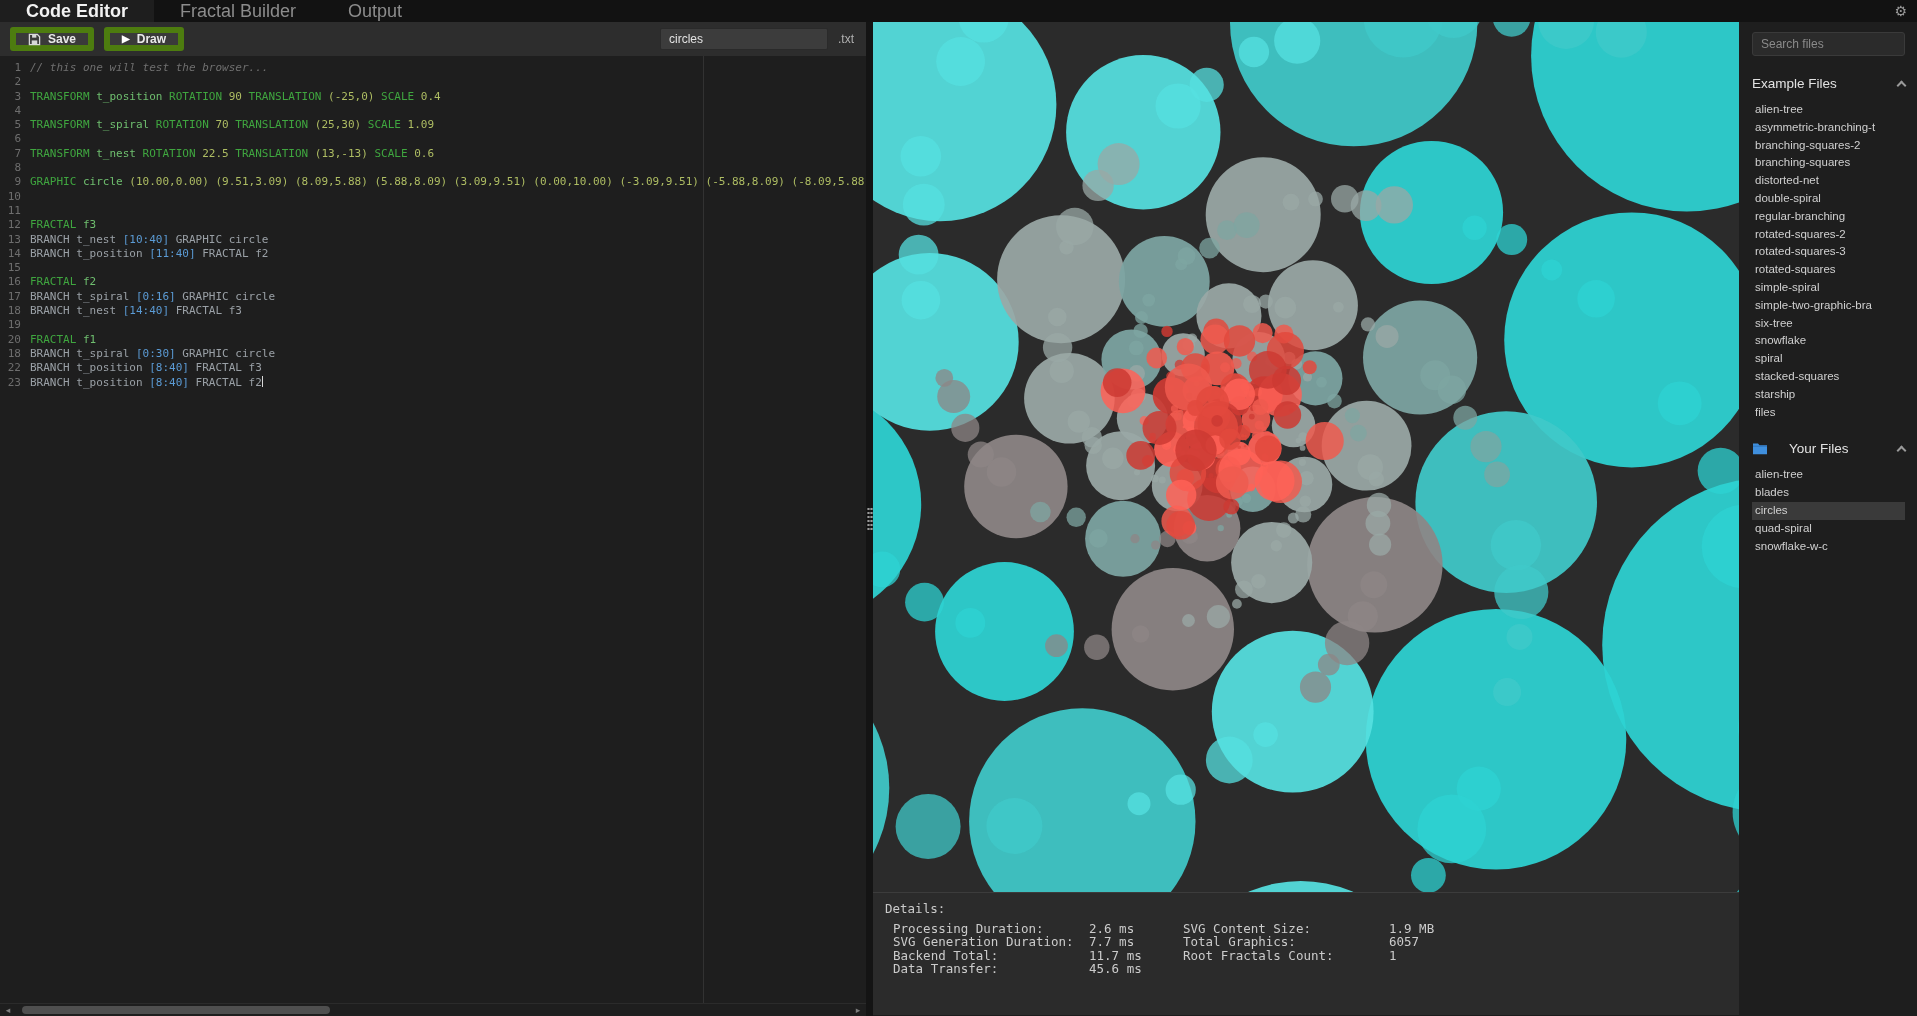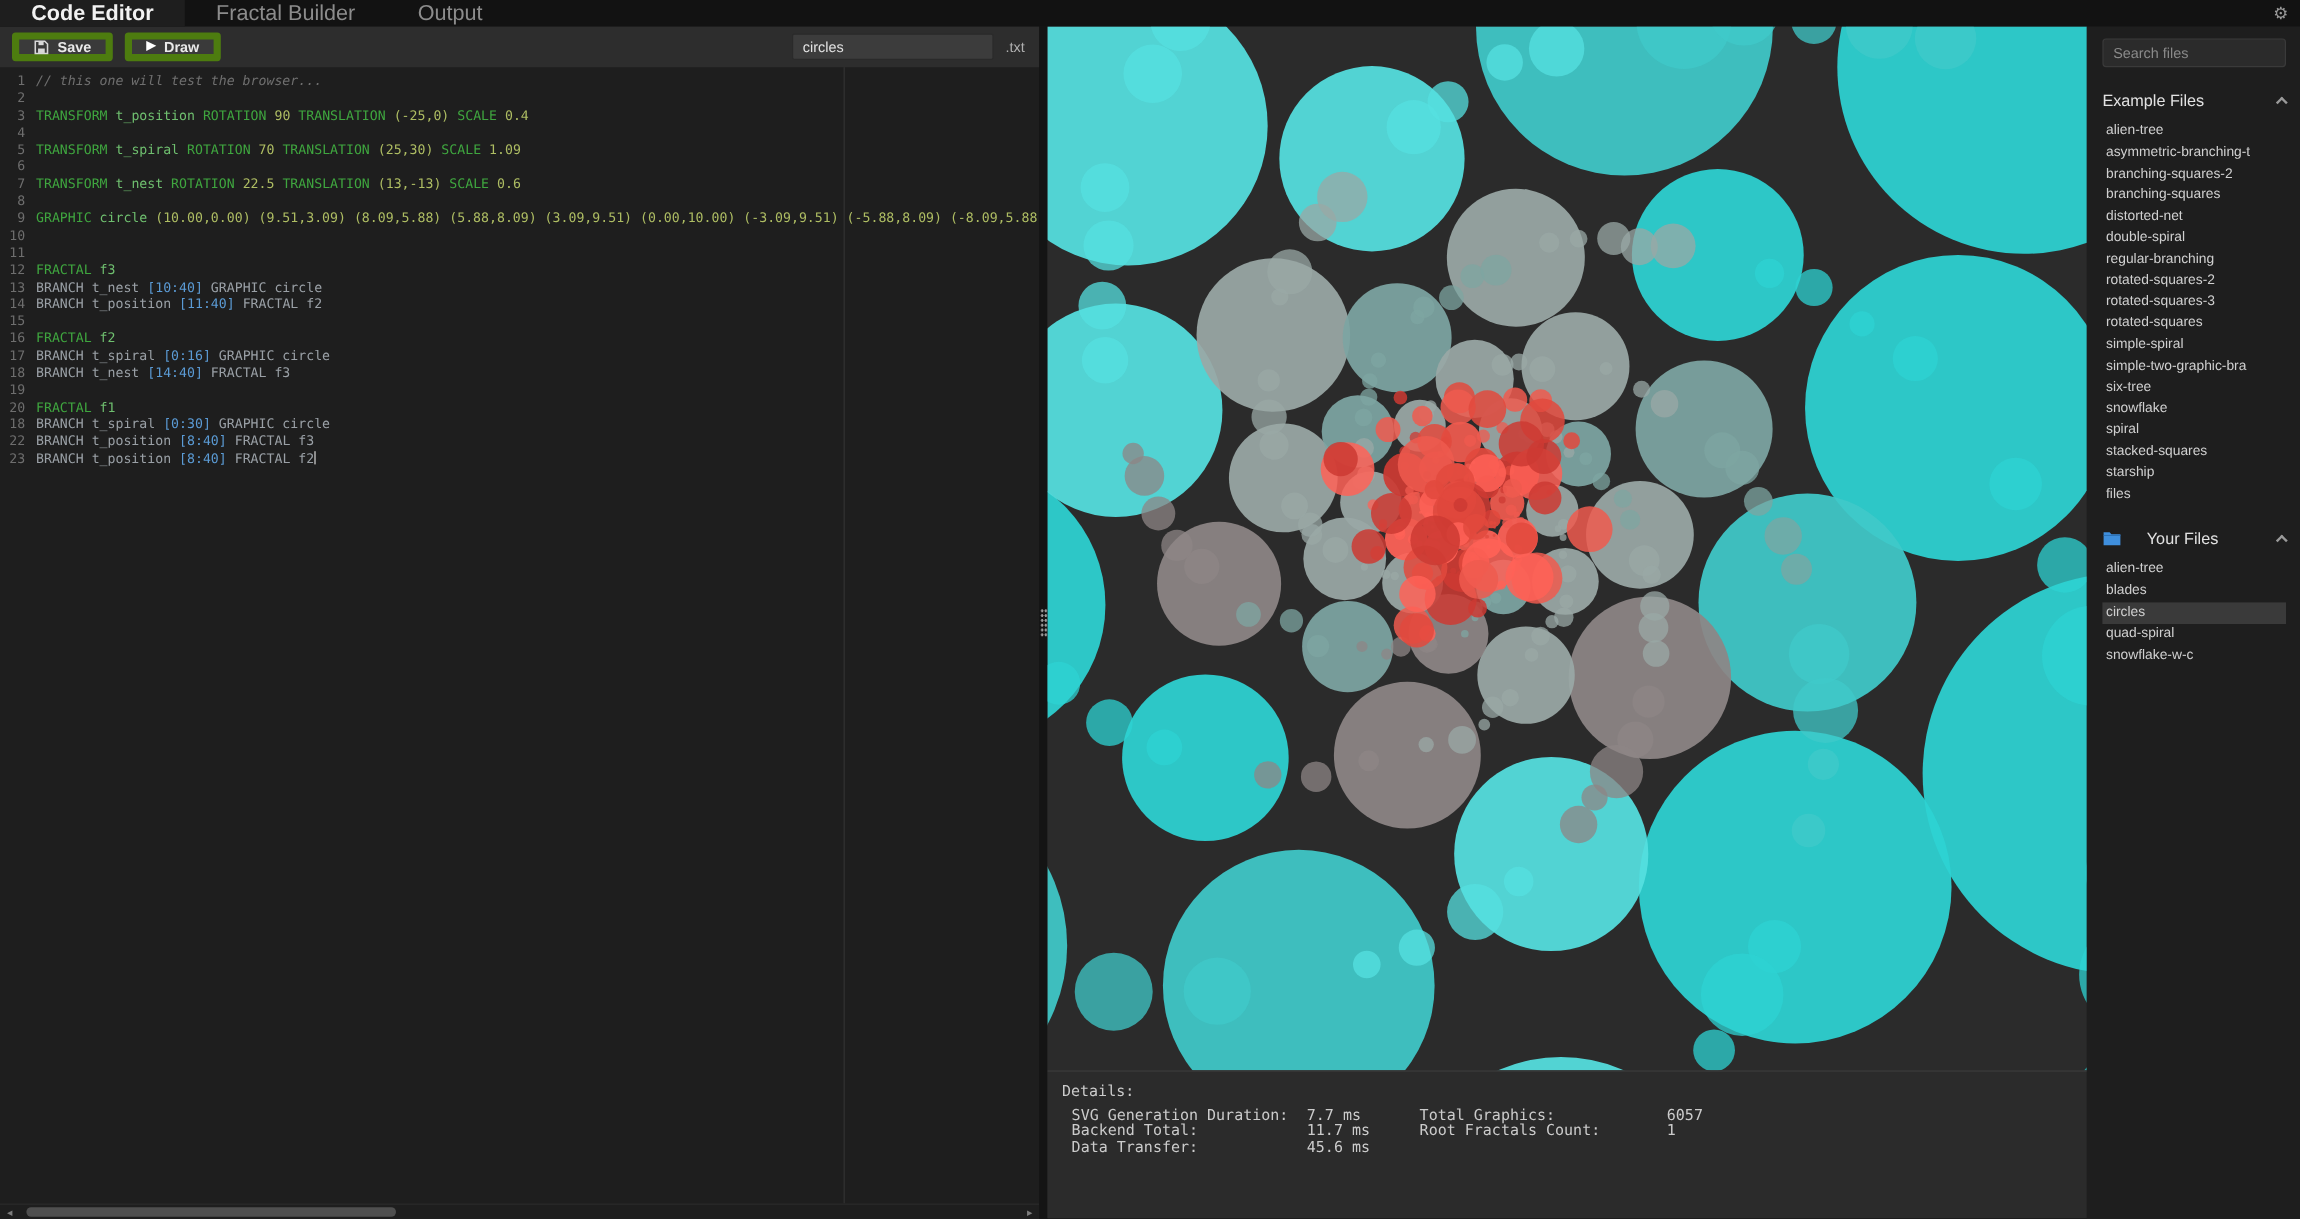--- a/index.html
+++ b/index.html
@@ -504,20 +504,21 @@
       <circle cx="323.0" cy="428.3" r="20.7" fill="#cc3a33" fill-opacity="0.85"></circle>
       <circle cx="413.6" cy="358.5" r="14.5" fill="#cc3a33" fill-opacity="0.85"></circle>
       <circle cx="401.6" cy="459.0" r="20.0" fill="#ff6257" fill-opacity="0.85"></circle>
       <circle cx="366.5" cy="319.0" r="15.7" fill="#e2493d" fill-opacity="0.85"></circle>
       <circle cx="414.5" cy="393.0" r="13.7" fill="#cc3a33" fill-opacity="0.85"></circle>
       <circle cx="357.0" cy="417.1" r="10.7" fill="#e2493d" fill-opacity="0.85"></circle>
     </svg>
   <div class="details">
     <div class="details-title">Details:</div>
     <div>
+        <div class="drow"><span class="dl">Processing Duration:</span><span class="dv">2.6 ms</span><span class="dl2">SVG Content Size:</span><span class="dv2">1.9 MB</span></div>
         <div class="drow"><span class="dl">SVG Generation Duration:</span><span class="dv">7.7 ms</span><span class="dl2">Total Graphics:</span><span class="dv2">6057</span></div>
         <div class="drow"><span class="dl">Backend Total:</span><span class="dv">11.7 ms</span><span class="dl2">Root Fractals Count:</span><span class="dv2">1</span></div>
         <div class="drow"><span class="dl">Data Transfer:</span><span class="dv">45.6 ms</span><span class="dl2"></span><span class="dv2"></span></div>
       </div>
   </div>
 </div>
 
 <div class="sidebar">
   <input class="search" type="text" placeholder="Search files" style="">
 

